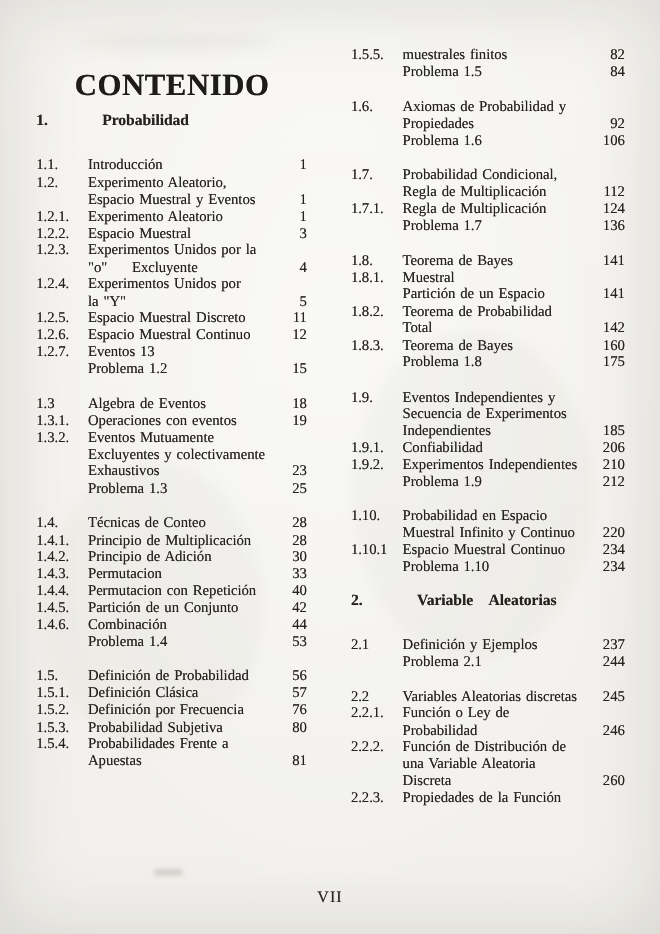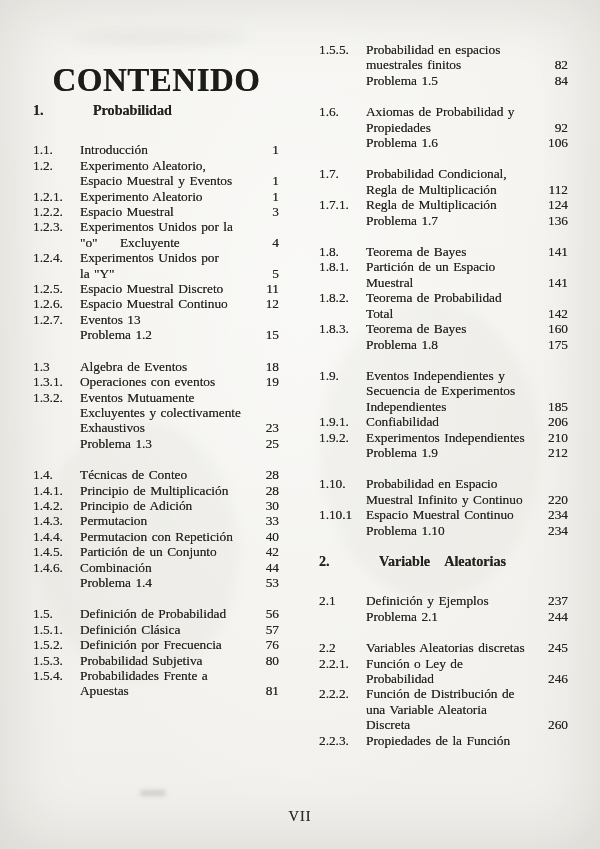--- a/index.html
+++ b/index.html
@@ -23,21 +23,21 @@
   .smudge { position: absolute; border-radius: 50%; filter: blur(6px); pointer-events: none; }
   .s1 { left: 70px; top: 30px; width: 180px; height: 16px; background: rgba(130,126,118,0.07); }
   .s2 { left: 320px; top: 300px; width: 220px; height: 300px; background: rgba(138,132,120,0.05); }
   .s3 { left: 40px; top: 420px; width: 200px; height: 260px; background: rgba(138,132,120,0.05); }
   .s4 { left: 140px; top: 790px; width: 26px; height: 6px; background: rgba(120,116,108,0.25); filter: blur(2px); border-radius: 3px; }
 
   .page-title {
     position: absolute;
     left: 35px; top: 62px; width: 243px;
     text-align: center;
-    font-size: 33px;
+    font-size: 28px;
     font-weight: bold;
     letter-spacing: 0.5px;
     color: #1e1c18;
     text-shadow: 0 0 0.6px rgba(30,28,24,0.75);
   }
 
   .col {
     position: absolute;
     font-size: 13.4px;
     line-height: 15.4px;
@@ -297,21 +297,20 @@
           <span class="pg">81</span>
         </div>
       </div>
     </div>
 
   <div class="col col-right">
       <div class="block">
         <div class="row">
           <span class="num">1.5.5.</span>
           <span class="txt">
-            <div class="line">Probabilidad en espacios</div>
             <div class="line">muestrales finitos</div>
           </span>
           <span class="pg">82</span>
         </div>
         <div class="row">
           <span class="num"></span>
           <span class="txt">
             <div class="line">Problema 1.5</div>
           </span>
           <span class="pg">84</span>
@@ -362,22 +361,22 @@
         <div class="row">
           <span class="num">1.8.</span>
           <span class="txt">
             <div class="line">Teorema de Bayes</div>
           </span>
           <span class="pg">141</span>
         </div>
         <div class="row">
           <span class="num">1.8.1.</span>
           <span class="txt">
+            <div class="line">Muestral</div>
             <div class="line">Partición de un Espacio</div>
-            <div class="line">Muestral</div>
           </span>
           <span class="pg">141</span>
         </div>
         <div class="row">
           <span class="num">1.8.2.</span>
           <span class="txt">
             <div class="line">Teorema de Probabilidad</div>
             <div class="line">Total</div>
           </span>
           <span class="pg">142</span>

